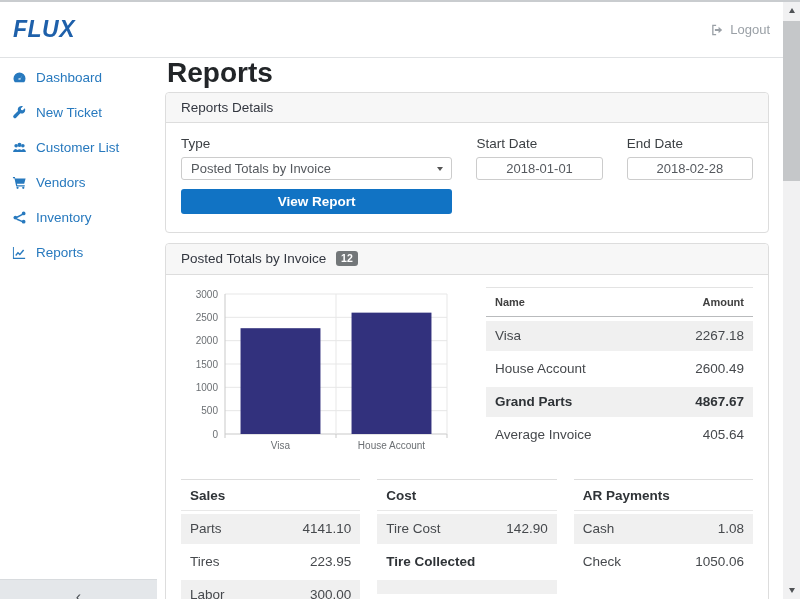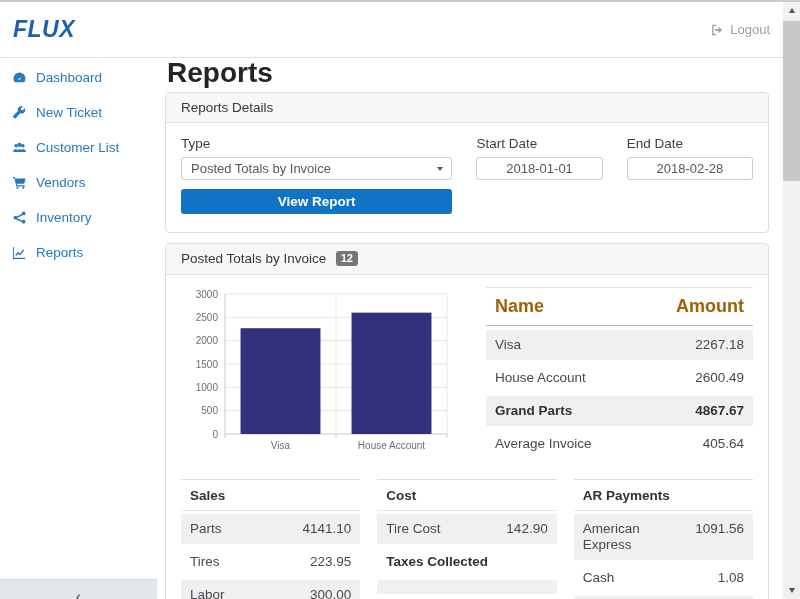--- a/index.html
+++ b/index.html
@@ -74,21 +74,21 @@
     display:inline-block; margin-left:6px; position:relative; top:-1px;
     background:#737779; color:#fff; font-size:10.5px; font-weight:700;
     padding:2px 5px; border-radius:3px; line-height:11px;
   }
   .results-body { padding:12px 15px 0 15px; }
   .chart-row { display:flex; align-items:flex-start; }
   .chart-wrap { width:285px; flex:none; }
   .summary { flex:1; margin-left:20px; min-width:0; }
 
   .thead { display:flex; justify-content:space-between; border-top:1px solid #e3e3e3;
-           border-bottom:1px solid #b9bbbd; padding:8px 9px; font-weight:700; color:#a16207; font-size:18px; }
+           border-bottom:1px solid #b9bbbd; padding:8px 9px; font-weight:700; color:#404040; font-size:11px; }
   .rows { margin-top:4px; }
   .trow { display:flex; justify-content:space-between; align-items:flex-start; padding:7px 9px;
           font-size:13.5px; color:#46494d; line-height:16px; }
   .trow + .trow { margin-top:3px; }
   .rows .trow:nth-child(odd) { background:#f0f0f0; }
   .trow.bold .lbl, .trow.bold .val { font-weight:700; color:#2f3337; }
   .trow .lbl { max-width:62%; }
   .trow .val { text-align:right; }
 
   .breakdown { display:grid; grid-template-columns:repeat(3,1fr); gap:17px; margin-top:10px; }
@@ -292,32 +292,28 @@
                 </div>
               </div>
               <div class="bd-table">
                 <div class="ttl">Cost</div>
                 <div class="rows">
                   <div class="trow">
                     <span class="lbl">Tire Cost</span>
                     <span class="val">142.90</span>
                   </div>
                   <div class="trow subheader">
-                    <span class="lbl">Taxes Collected</span>
+                    <span class="lbl">Tire Collected</span>
                   </div>
                   <div class="trow"></div>
                 </div>
               </div>
               <div class="bd-table">
                 <div class="ttl">AR Payments</div>
                 <div class="rows">
-                  <div class="trow">
-                    <span class="lbl">American Express</span>
-                    <span class="val">1091.56</span>
-                  </div>
                   <div class="trow">
                     <span class="lbl">Cash</span>
                     <span class="val">1.08</span>
                   </div>
                   <div class="trow">
                     <span class="lbl">Check</span>
                     <span class="val">1050.06</span>
                   </div>
                 </div>
               </div>

